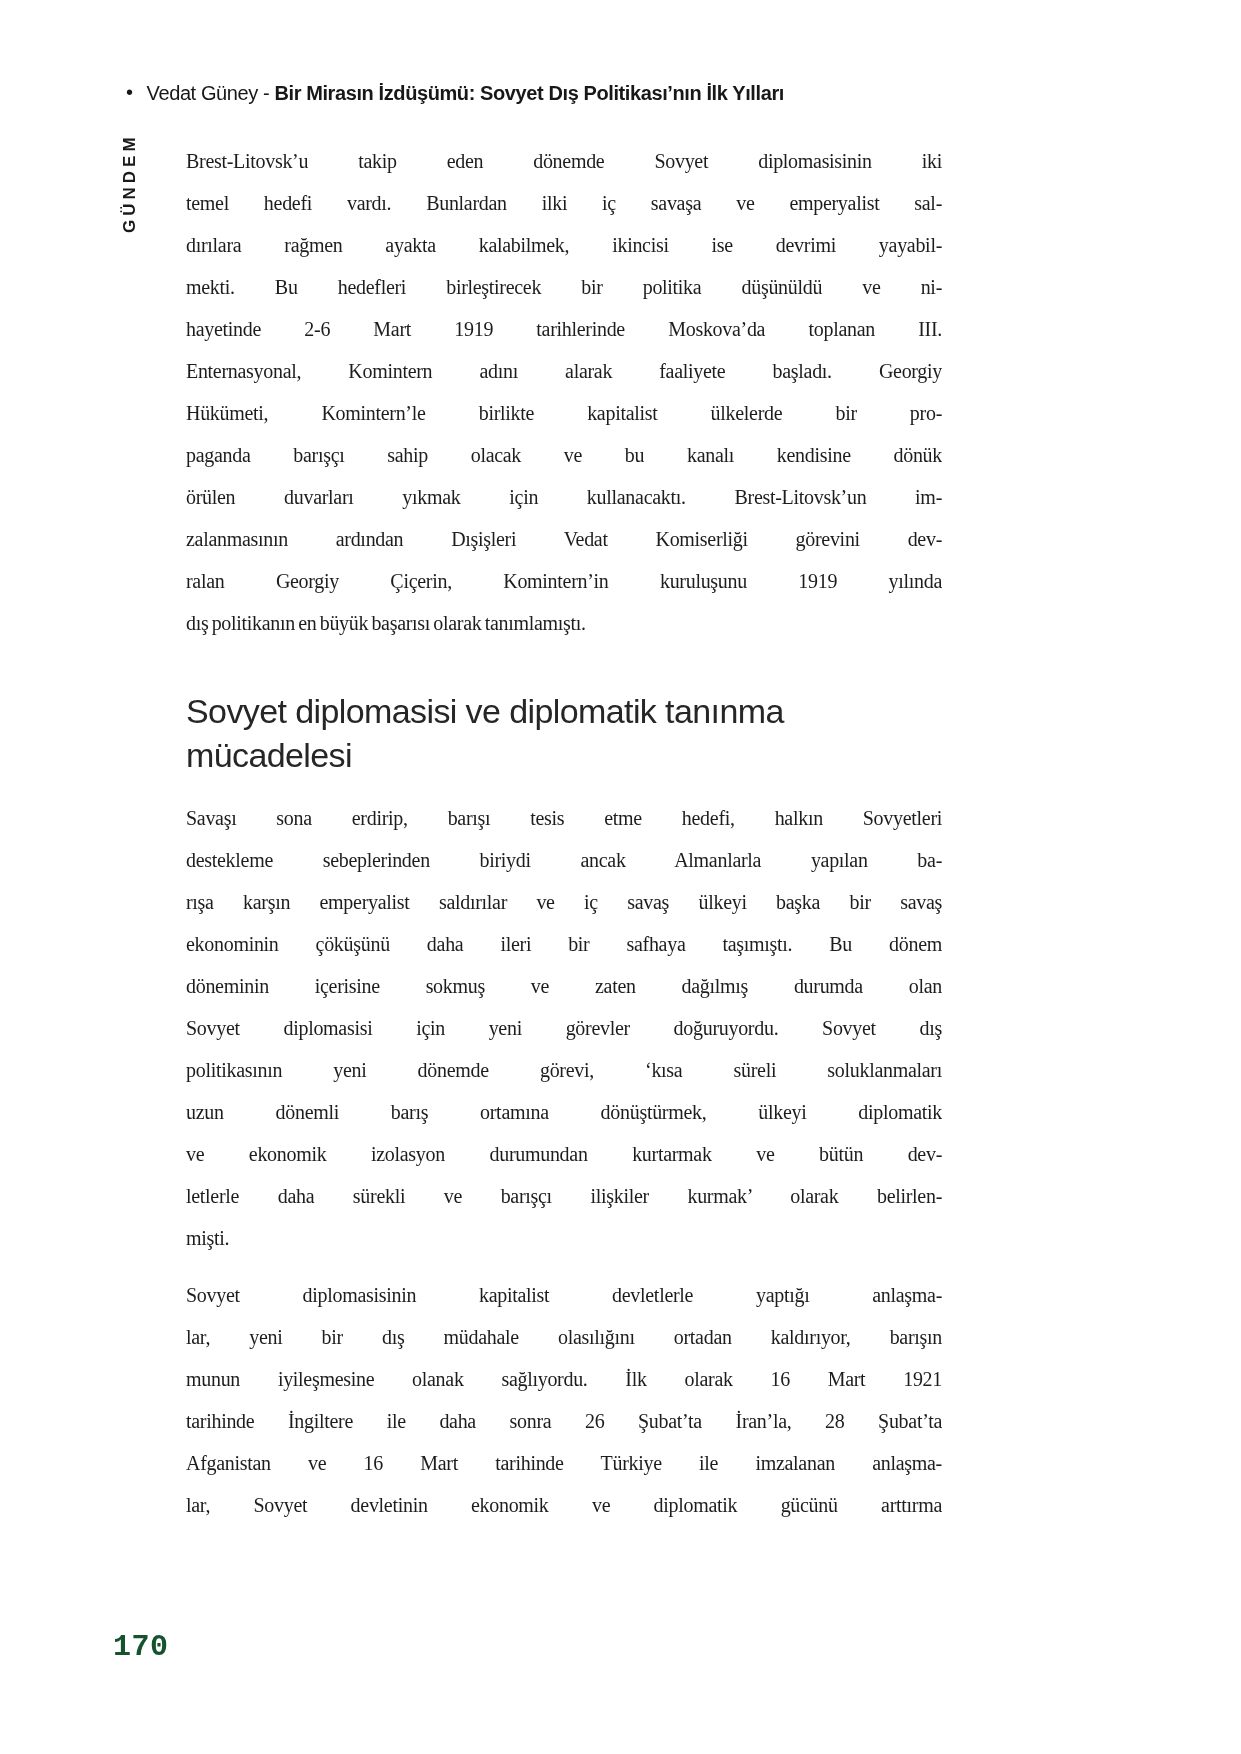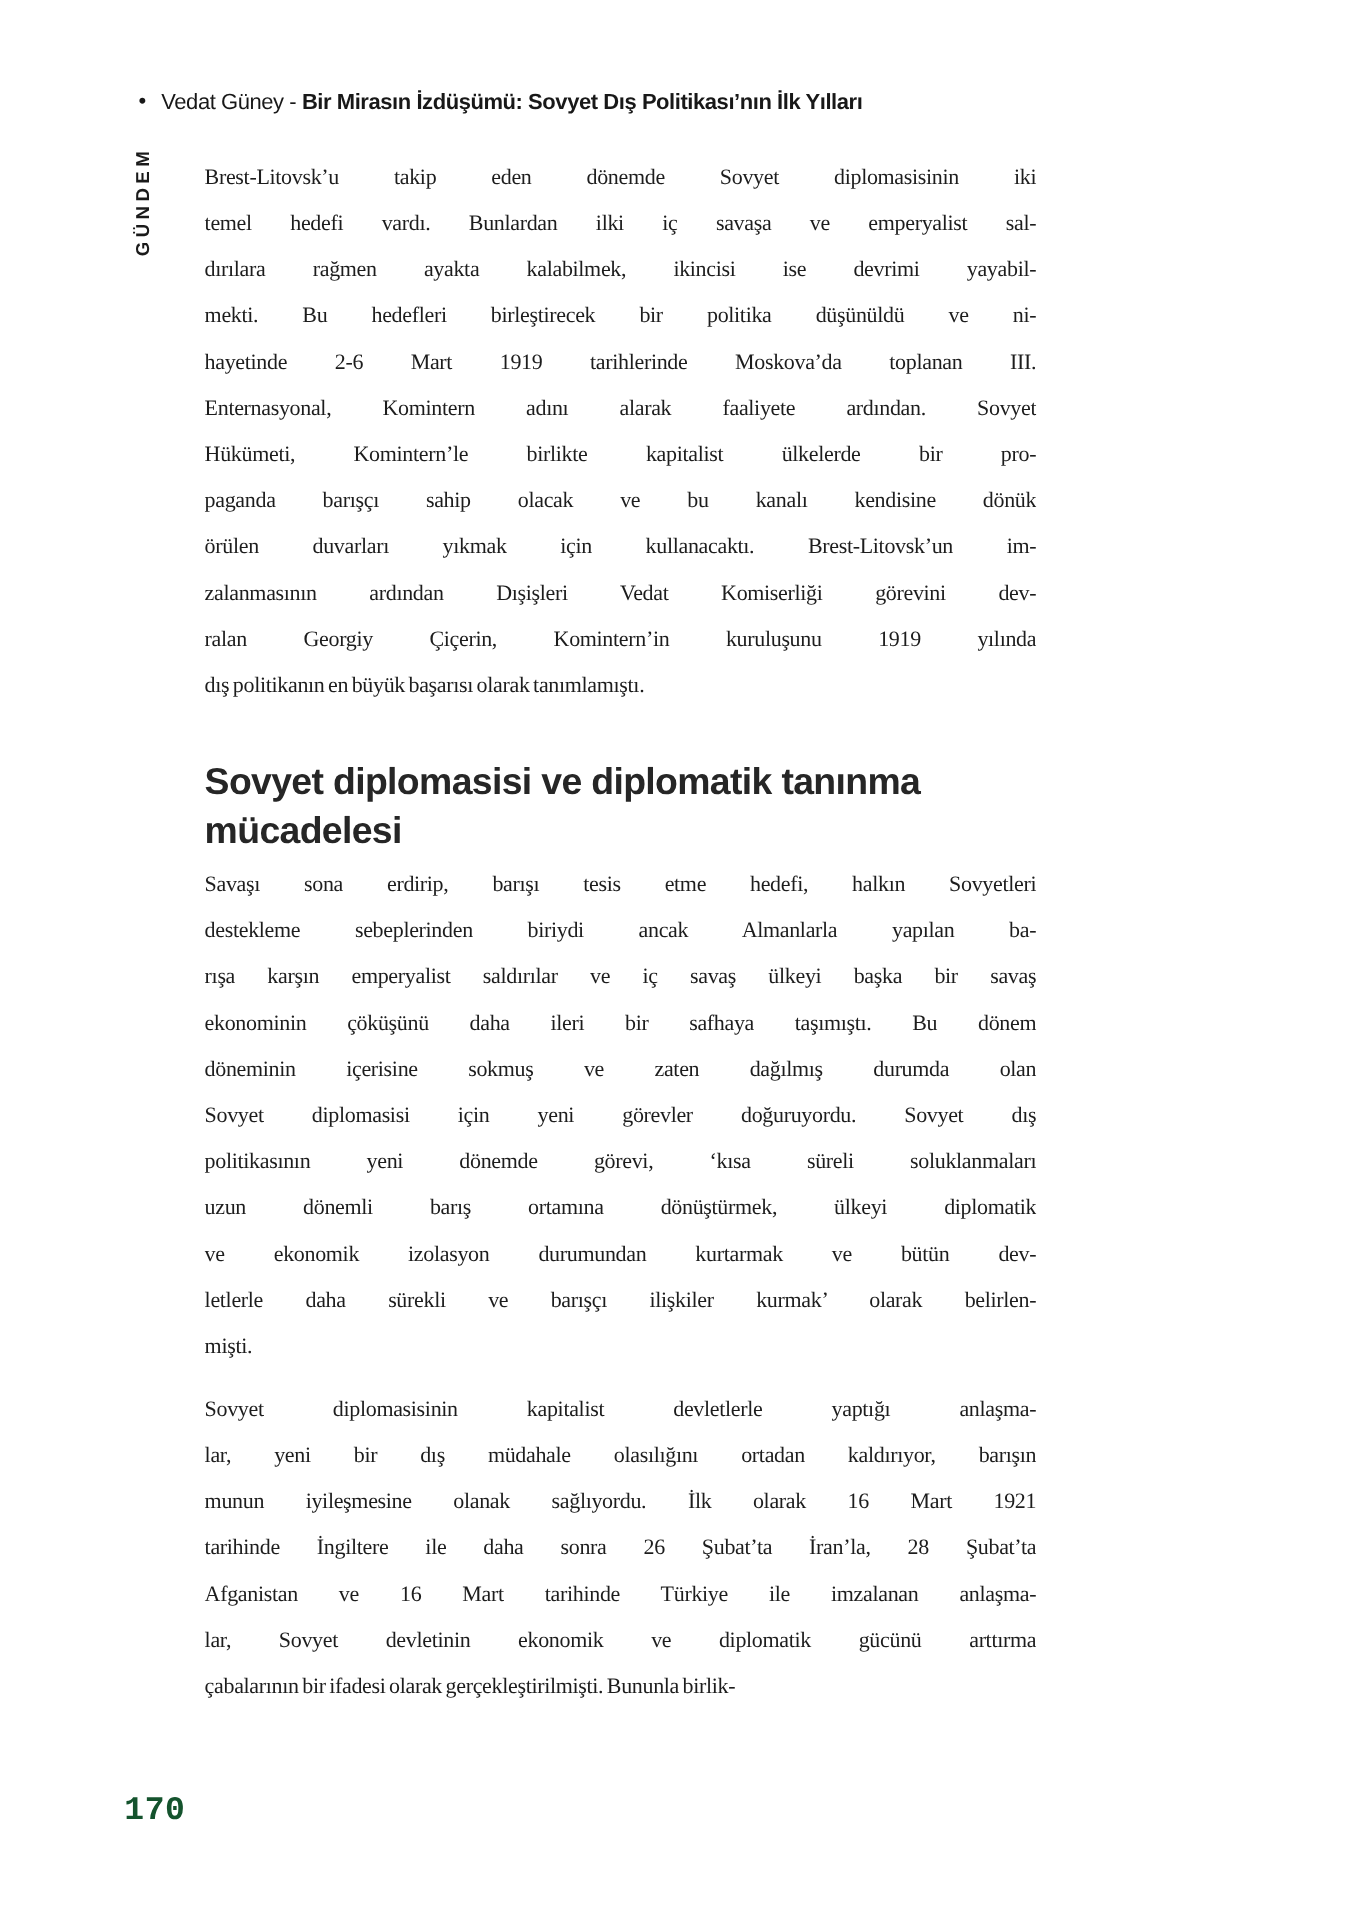--- a/index.html
+++ b/index.html
@@ -74,23 +74,23 @@
     text-align-last: justify;
     overflow: hidden;
     white-space: nowrap;
   }
   .para .line.line-last {
     text-align-last: left;
   }
 
   .section-heading {
     margin-top: 45px;
-    margin-bottom: 6px;
+    margin-bottom: 20px;
     font-family: "Liberation Sans", sans-serif;
-    font-weight: 700;
+    font-weight: 400;
     font-size: 34px;
     line-height: 44px;
     letter-spacing: -0.6px;
     color: #262626;
   }
 
   
   .page-number {
     position: absolute;
     left: 113px;
@@ -115,21 +115,21 @@
   <div class="side-label">GÜNDEM</div>
 
   <div class="content">
 
     <div class="para">
         <div class="line">Brest-Litovsk’u takip eden dönemde Sovyet diplomasisinin iki</div>
         <div class="line">temel hedefi vardı. Bunlardan ilki iç savaşa ve emperyalist sal-</div>
         <div class="line">dırılara rağmen ayakta kalabilmek, ikincisi ise devrimi yayabil-</div>
         <div class="line">mekti. Bu hedefleri birleştirecek bir politika düşünüldü ve ni-</div>
         <div class="line">hayetinde 2-6 Mart 1919 tarihlerinde Moskova’da toplanan III.</div>
-        <div class="line">Enternasyonal, Komintern adını alarak faaliyete ardından. Sovyet</div>
+        <div class="line">Enternasyonal, Komintern adını alarak faaliyete başladı. Georgiy</div>
         <div class="line">Hükümeti, Komintern’le birlikte kapitalist ülkelerde bir pro-</div>
         <div class="line">paganda barışçı sahip olacak ve bu kanalı kendisine dönük</div>
         <div class="line">örülen duvarları yıkmak için kullanacaktı. Brest-Litovsk’un im-</div>
         <div class="line">zalanmasının ardından Dışişleri Vedat Komiserliği görevini dev-</div>
         <div class="line">ralan Georgiy Çiçerin, Komintern’in kuruluşunu 1919 yılında</div>
         <div class="line line-last">dış politikanın en büyük başarısı olarak tanımlamıştı.</div>
       </div>
 
     <h2 class="section-heading">Sovyet diplomasisi ve diplomatik tanınma mücadelesi</h2>
 
@@ -147,20 +147,19 @@
         <div class="line line-last">mişti.</div>
       </div>
 
     <div class="para">
         <div class="line">Sovyet diplomasisinin kapitalist devletlerle yaptığı anlaşma-</div>
         <div class="line">lar, yeni bir dış müdahale olasılığını ortadan kaldırıyor, barışın</div>
         <div class="line">munun iyileşmesine olanak sağlıyordu. İlk olarak 16 Mart 1921</div>
         <div class="line">tarihinde İngiltere ile daha sonra 26 Şubat’ta İran’la, 28 Şubat’ta</div>
         <div class="line">Afganistan ve 16 Mart tarihinde Türkiye ile imzalanan anlaşma-</div>
         <div class="line">lar, Sovyet devletinin ekonomik ve diplomatik gücünü arttırma</div>
-        <div class="line line-last">çabalarının bir ifadesi olarak gerçekleştirilmişti. Bununla birlik-</div>
       </div>
 
   </div>
 
   <div class="page-number">170</div>
 
 </div>
 
 </body></html>

